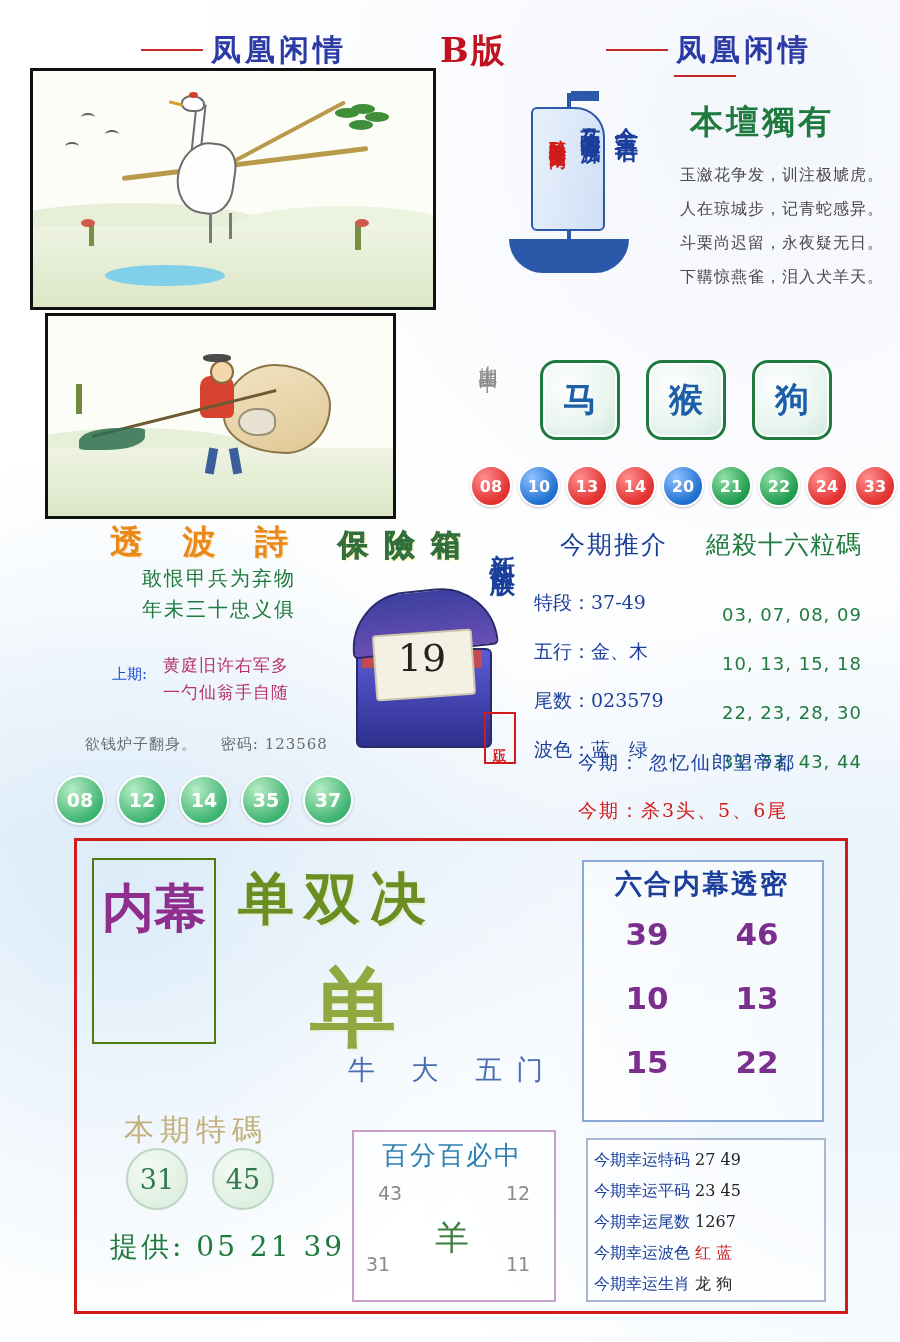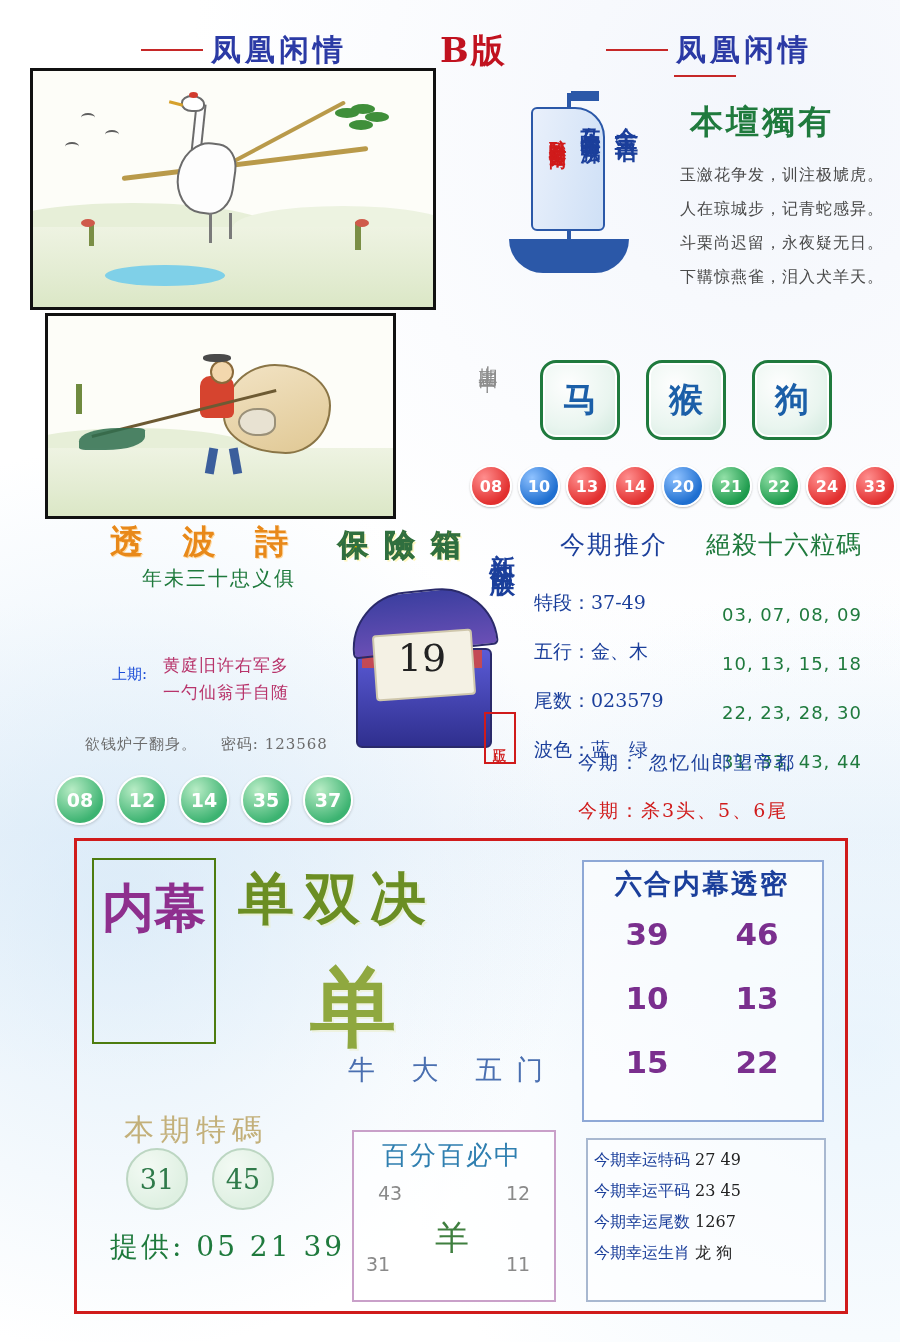--- a/index.html
+++ b/index.html
@@ -357,20 +357,21 @@
   <div class="ball red">14</div>
   <div class="ball blue">20</div>
   <div class="ball green">21</div>
   <div class="ball green">22</div>
   <div class="ball red">24</div>
   <div class="ball red">33</div>
 </div>
 
 <div class="layer tbs">透 波 詩</div>
 <div class="layer tbs-lines">
+  <div>敢恨甲兵为弃物</div>
   <div>年未三十忠义俱</div>
 </div>
 <div class="layer sq-label">上期:</div>
 <div class="layer sq-poem">
   <div>黄庭旧许右军多</div>
   <div>一勺仙翁手自随</div>
 </div>
 <div class="layer qmline">
   <span>欲钱炉子翻身。</span>
   <span style="margin-left:18px">密码:</span>
@@ -449,14 +450,15 @@
 <div class="layer bfn" style="left:506px;top:1182px;">12</div>
 <div class="layer bfyang">羊</div>
 <div class="layer bfn" style="left:366px;top:1253px;">31</div>
 <div class="layer bfn" style="left:506px;top:1253px;">11</div>
 
 <div class="layer luckybox"></div>
 <div class="layer luckyrows">
   <div><span>今期幸运特码</span> <span class="v">27 49</span></div>
   <div><span>今期幸运平码</span> <span class="v">23 45</span></div>
   <div><span>今期幸运尾数</span> <span class="v">1267</span></div>
+  <div><span>今期幸运波色</span> <span class="vr">红  蓝</span></div>
   <div><span>今期幸运生肖</span> <span class="v">龙  狗</span></div>
 </div>
 
 </body></html>

